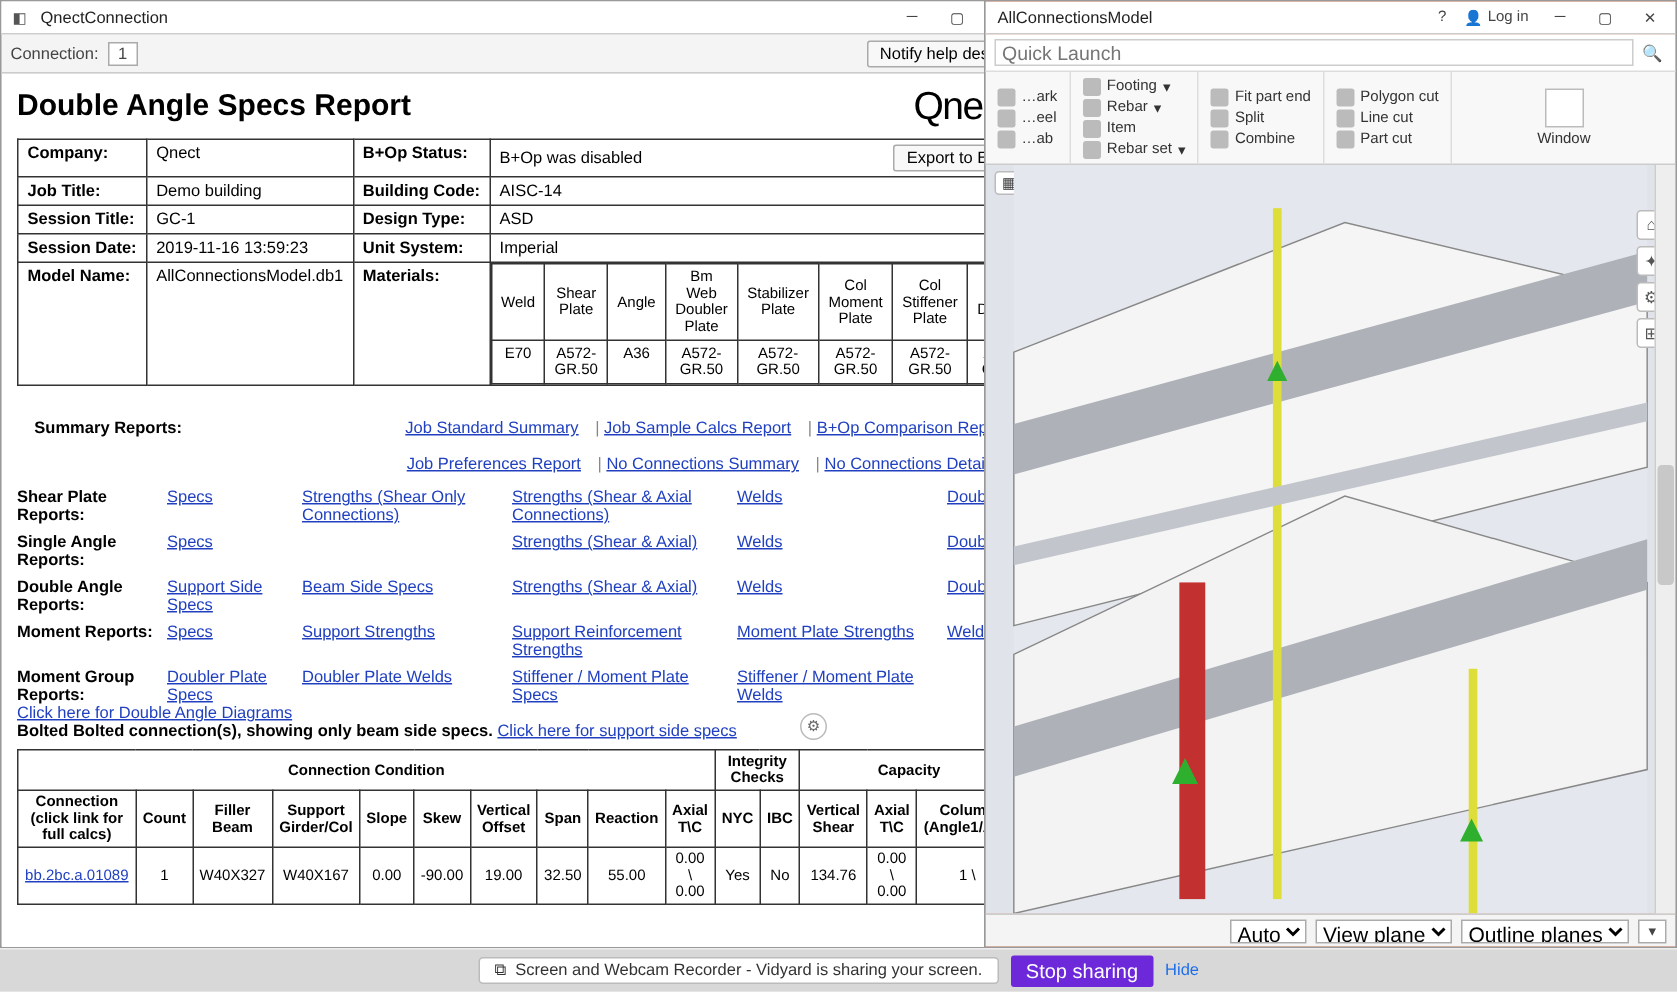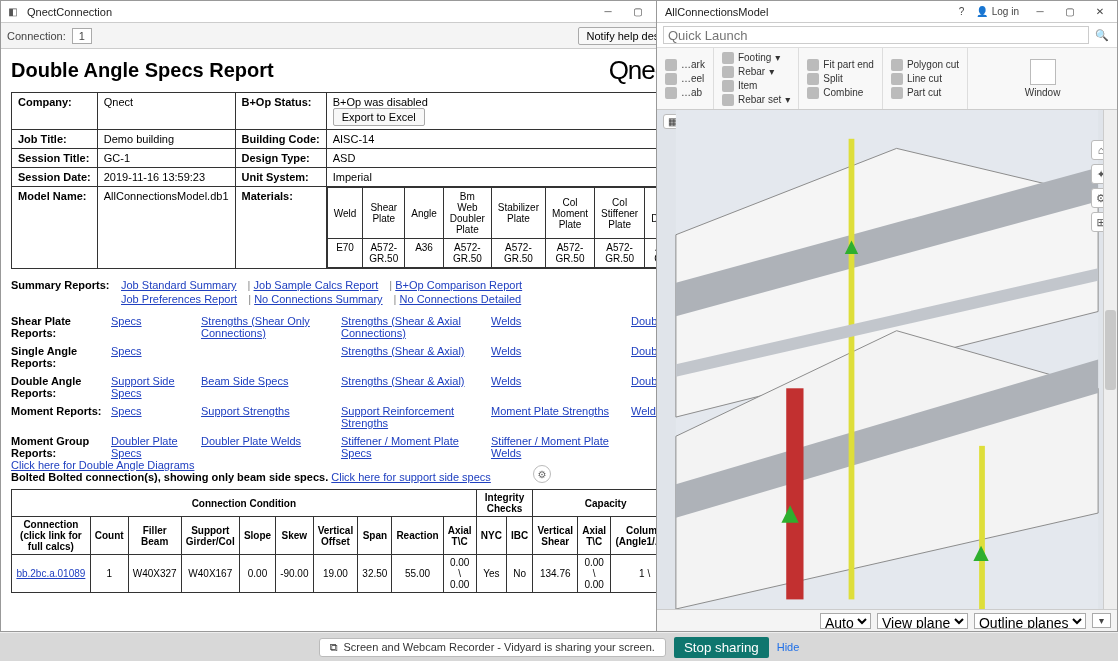--- a/index.html
+++ b/index.html
@@ -47,21 +47,21 @@
   .qnect-logo { font-size:26px; font-family: "Segoe UI", Arial, sans-serif; font-weight:300; letter-spacing:-1px; position:relative; padding-right:6px;}
 
   .info-table { border:1px solid #333; border-collapse:collapse; width:100%; font-size:11px; }
   .info-table td { border:1px solid #333; padding:3px 6px; vertical-align:top; }
   .label-cell { font-weight:bold; white-space:nowrap;}
   .val-cell { white-space:nowrap; }
 
   .materials-inner { border-collapse:collapse; font-size:11px; width:100%;}
   .materials-inner td, .materials-inner th { border:1px solid #333; padding:3px 6px; text-align:center; font-size:10px; font-weight:normal;}
 
-  .links-grid { display:grid; grid-template-columns: 110px 1fr; row-gap:2px; margin-top:10px; font-size:11px;}
+  .links-grid { display:grid; grid-template-columns: 110px 1fr; row-gap:12px; margin-top:22px; font-size:11px;text-align:right;}
   .links-grid .lbl { font-weight:bold; }
   .links-grid .vals a { margin-right:8px;}
 
   .reports-grid { display:grid; grid-template-columns: 100px 90px 140px 150px 140px 80px; row-gap:6px; font-size:11px; margin-top:10px; align-items:start;}
   .reports-grid .lbl { font-weight:bold;}
   a.link { color:#2040c0; text-decoration:underline; cursor:pointer;}
 
   .para { font-size:11px; }
 
   .data-table { border-collapse:collapse; font-size:10px; margin-top:6px; width:100%;}
@@ -117,21 +117,21 @@
   }
   .right-bottombar select { font-size:14px; height:16px; border:1px solid #aaa; background:#fff;}
 
   
   .os-bar {
     position:absolute; left:0; right:0; bottom:0; height:28px;
     background:#d8d8d8; display:flex; align-items:center; justify-content:center;
     font-size:11px; color:#333; gap:8px;
   }
   .os-bar .pill { background:#fff; border:1px solid #bbb; border-radius:3px; padding:2px 10px; display:flex; align-items:center; gap:6px;}
-  .os-bar .stop { background:#0f766e; color:#fff; border:none; padding:3px 10px; border-radius:2px; }
+  .os-bar .stop { background:#6d28d9; color:#fff; border:none; padding:3px 10px; border-radius:2px; }
   .os-bar .hide { color:#1e6fe8; }
 
   
   .sep { color:#888; }
 
   
   .gear-badge { position:absolute; width:18px;height:18px; border:1px solid #bbb; border-radius:9px; display:flex; align-items:center; justify-content:center; background:#fff; color:#666; font-size:10px;}
 </style>
 </head>
 <body>
@@ -158,21 +158,21 @@
       <div class="qnect-logo">Qnect</div>
     </div>
 
     <table class="info-table" style="position:relative;">
       <tbody>
           <tr>
         <td class="label-cell">Company:</td>
         <td class="val-cell">Qnect</td>
         <td class="label-cell" rowspan="1">B+Op Status:</td>
         <td class="val-cell" style="width:62%;">
-          <div style="display:flex; justify-content:space-between; align-items:flex-start;flex-direction:column;">
+          <div style="display:flex; justify-content:space-between; align-items:center;">
             <span>B+Op was disabled</span>
             <button class="small-btn">Export to Excel</button>
           </div>
         </td>
       </tr>
       <tr>
         <td class="label-cell">Job Title:</td>
         <td class="val-cell">Demo building</td>
         <td class="label-cell">Building Code:</td>
         <td class="val-cell">AISC-14</td>

